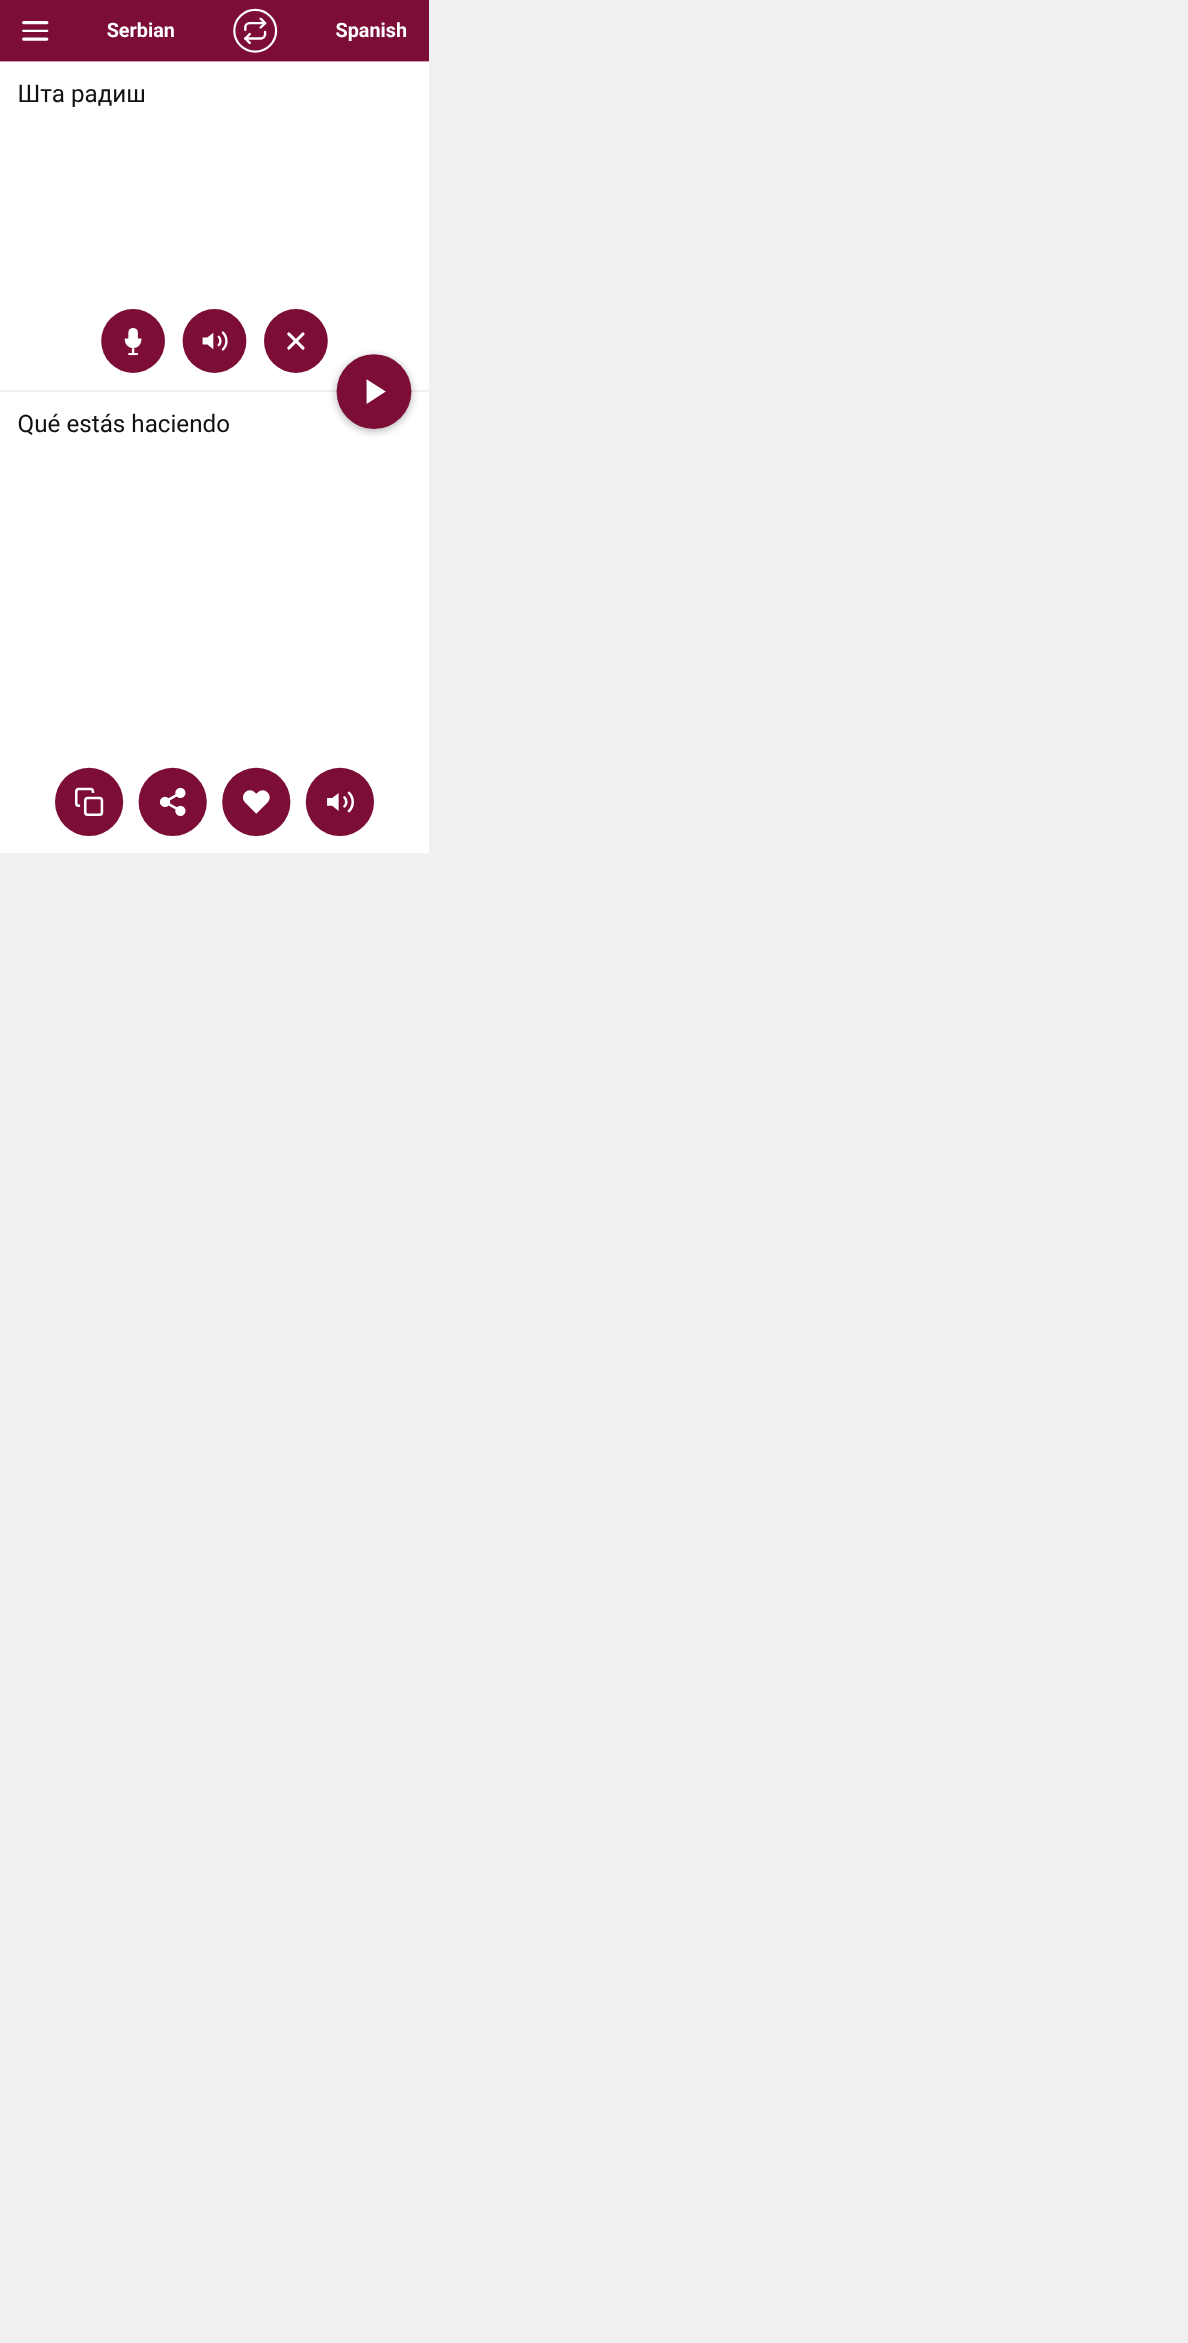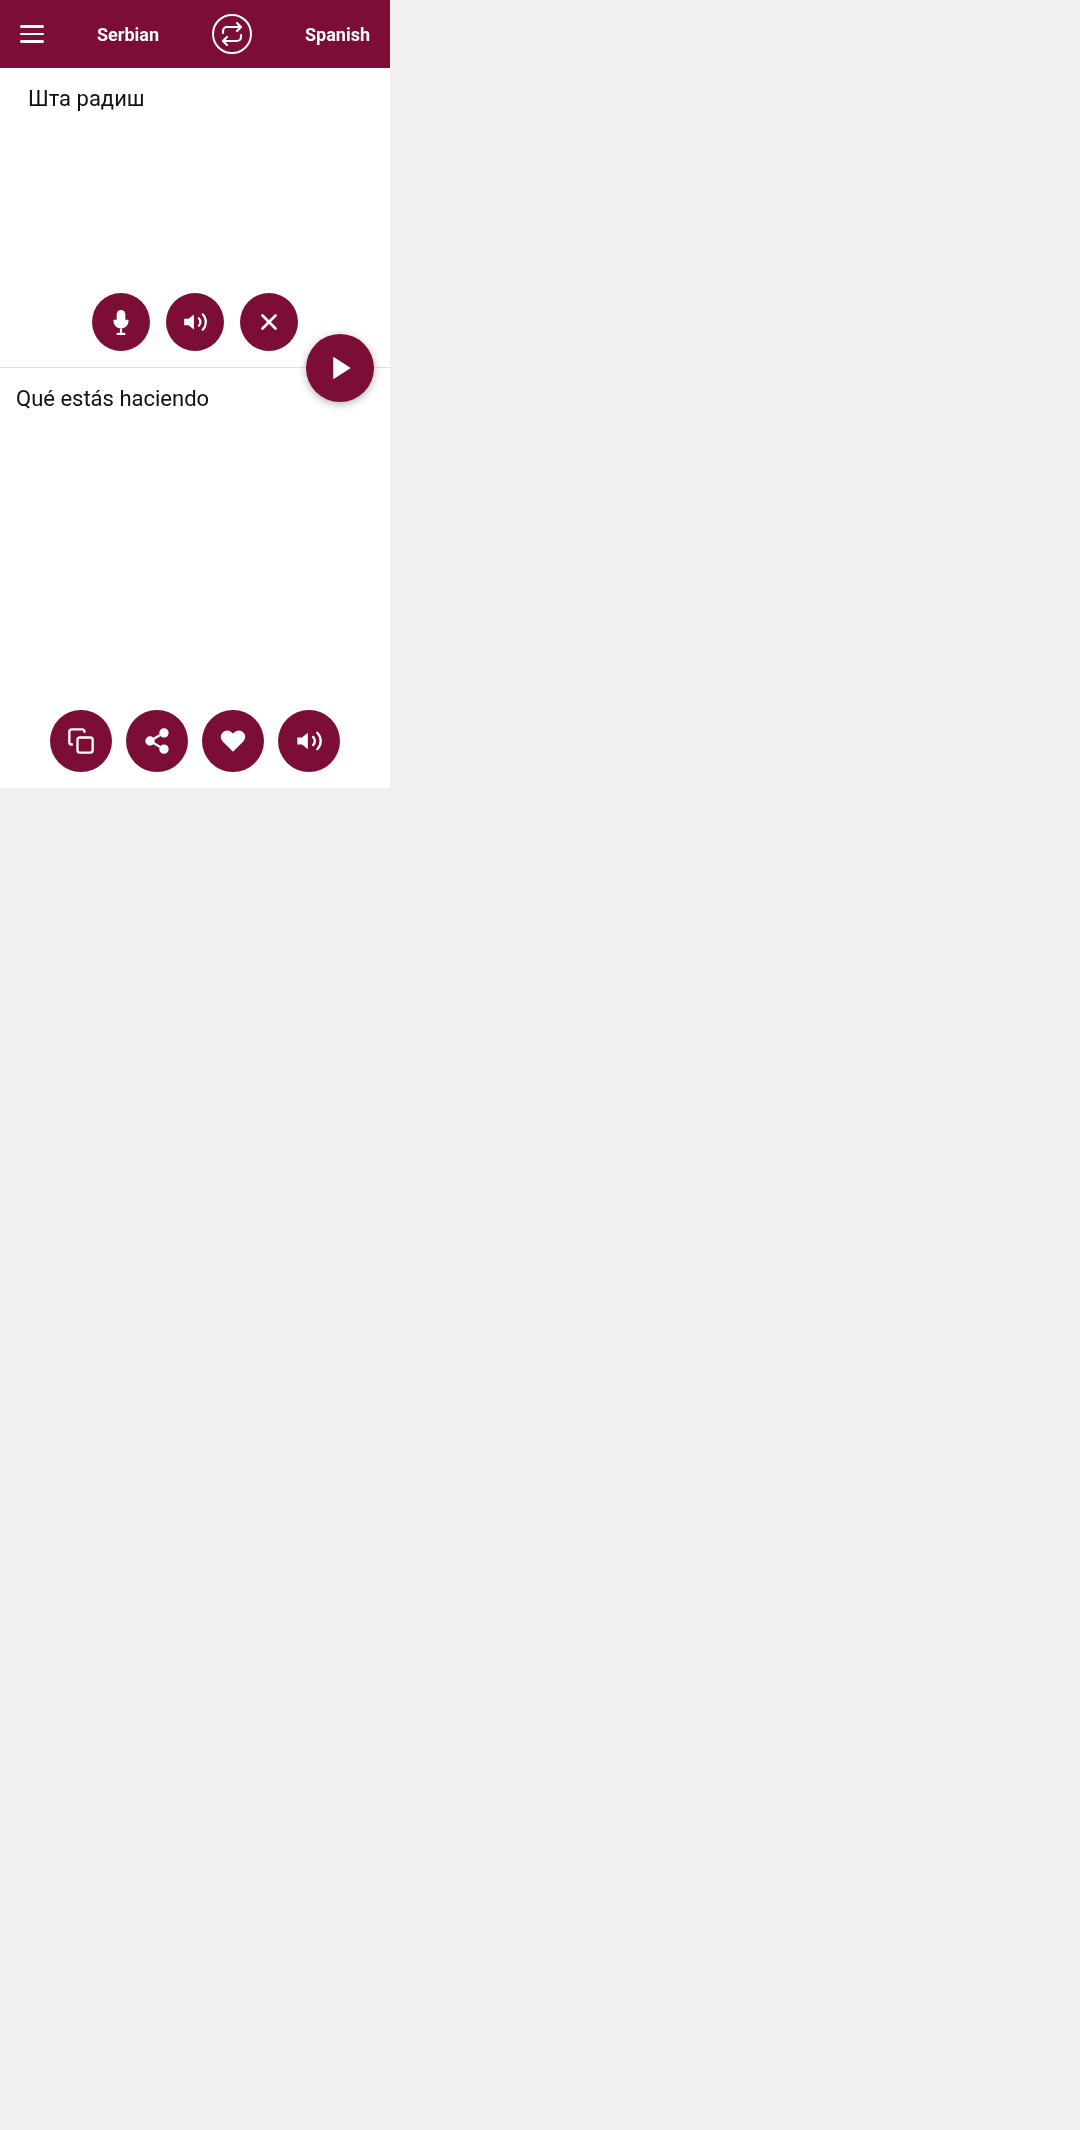--- a/index.html
+++ b/index.html
@@ -17,21 +17,21 @@
       overflow-x: hidden;
     }
 
     
     .header {
       background-color: #7b0d37;
       display: flex;
       align-items: center;
       justify-content: space-between;
       padding: 0 20px;
-      height: 68px;
+      height: 56px;
     }
 
     .header-menu-icon {
       color: white;
       font-size: 22px;
       cursor: pointer;
       display: flex;
       flex-direction: column;
       gap: 5px;
     }
@@ -60,21 +60,21 @@
       justify-content: center;
       cursor: pointer;
       color: white;
     }
 
     
     .input-panel {
       background: white;
       position: relative;
       border-bottom: 1px solid #e0e0e0;
-      padding: 16px 16px 80px 28px;
+      padding: 16px 16px 80px 16px;
       min-height: 300px;
     }
 
     .input-text {
       font-size: 22px;
       color: #111;
       line-height: 1.4;
       min-height: 200px;
     }
 

